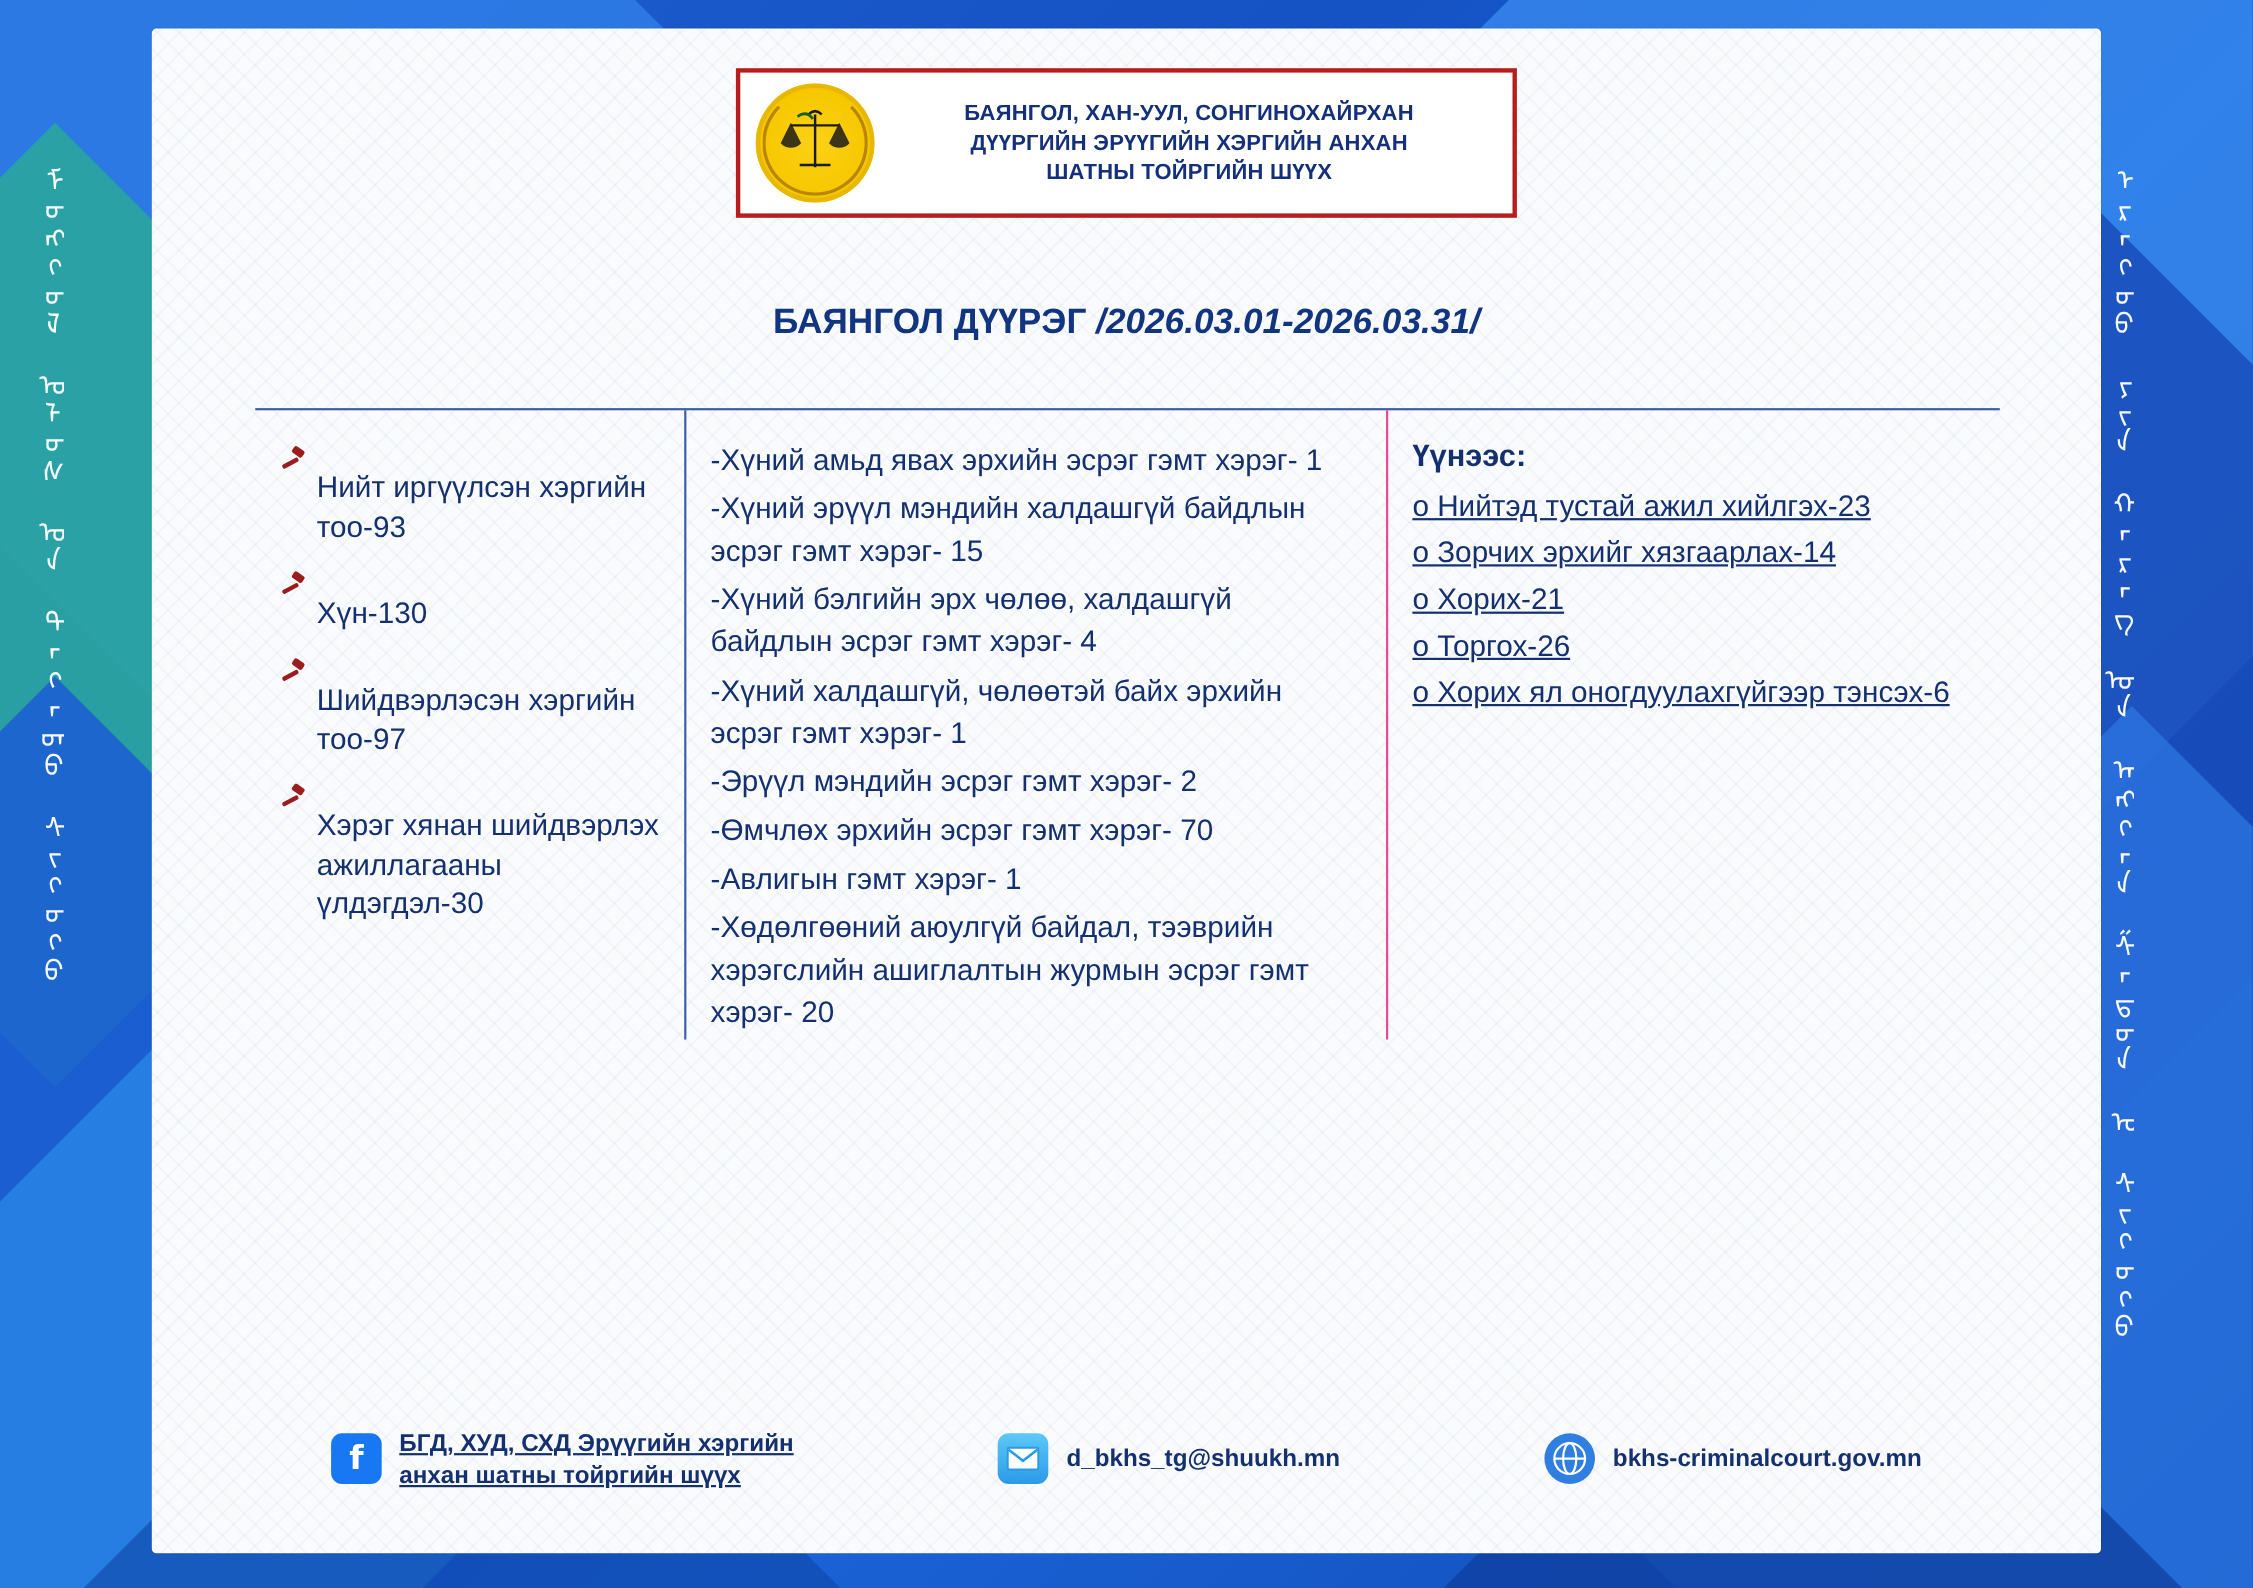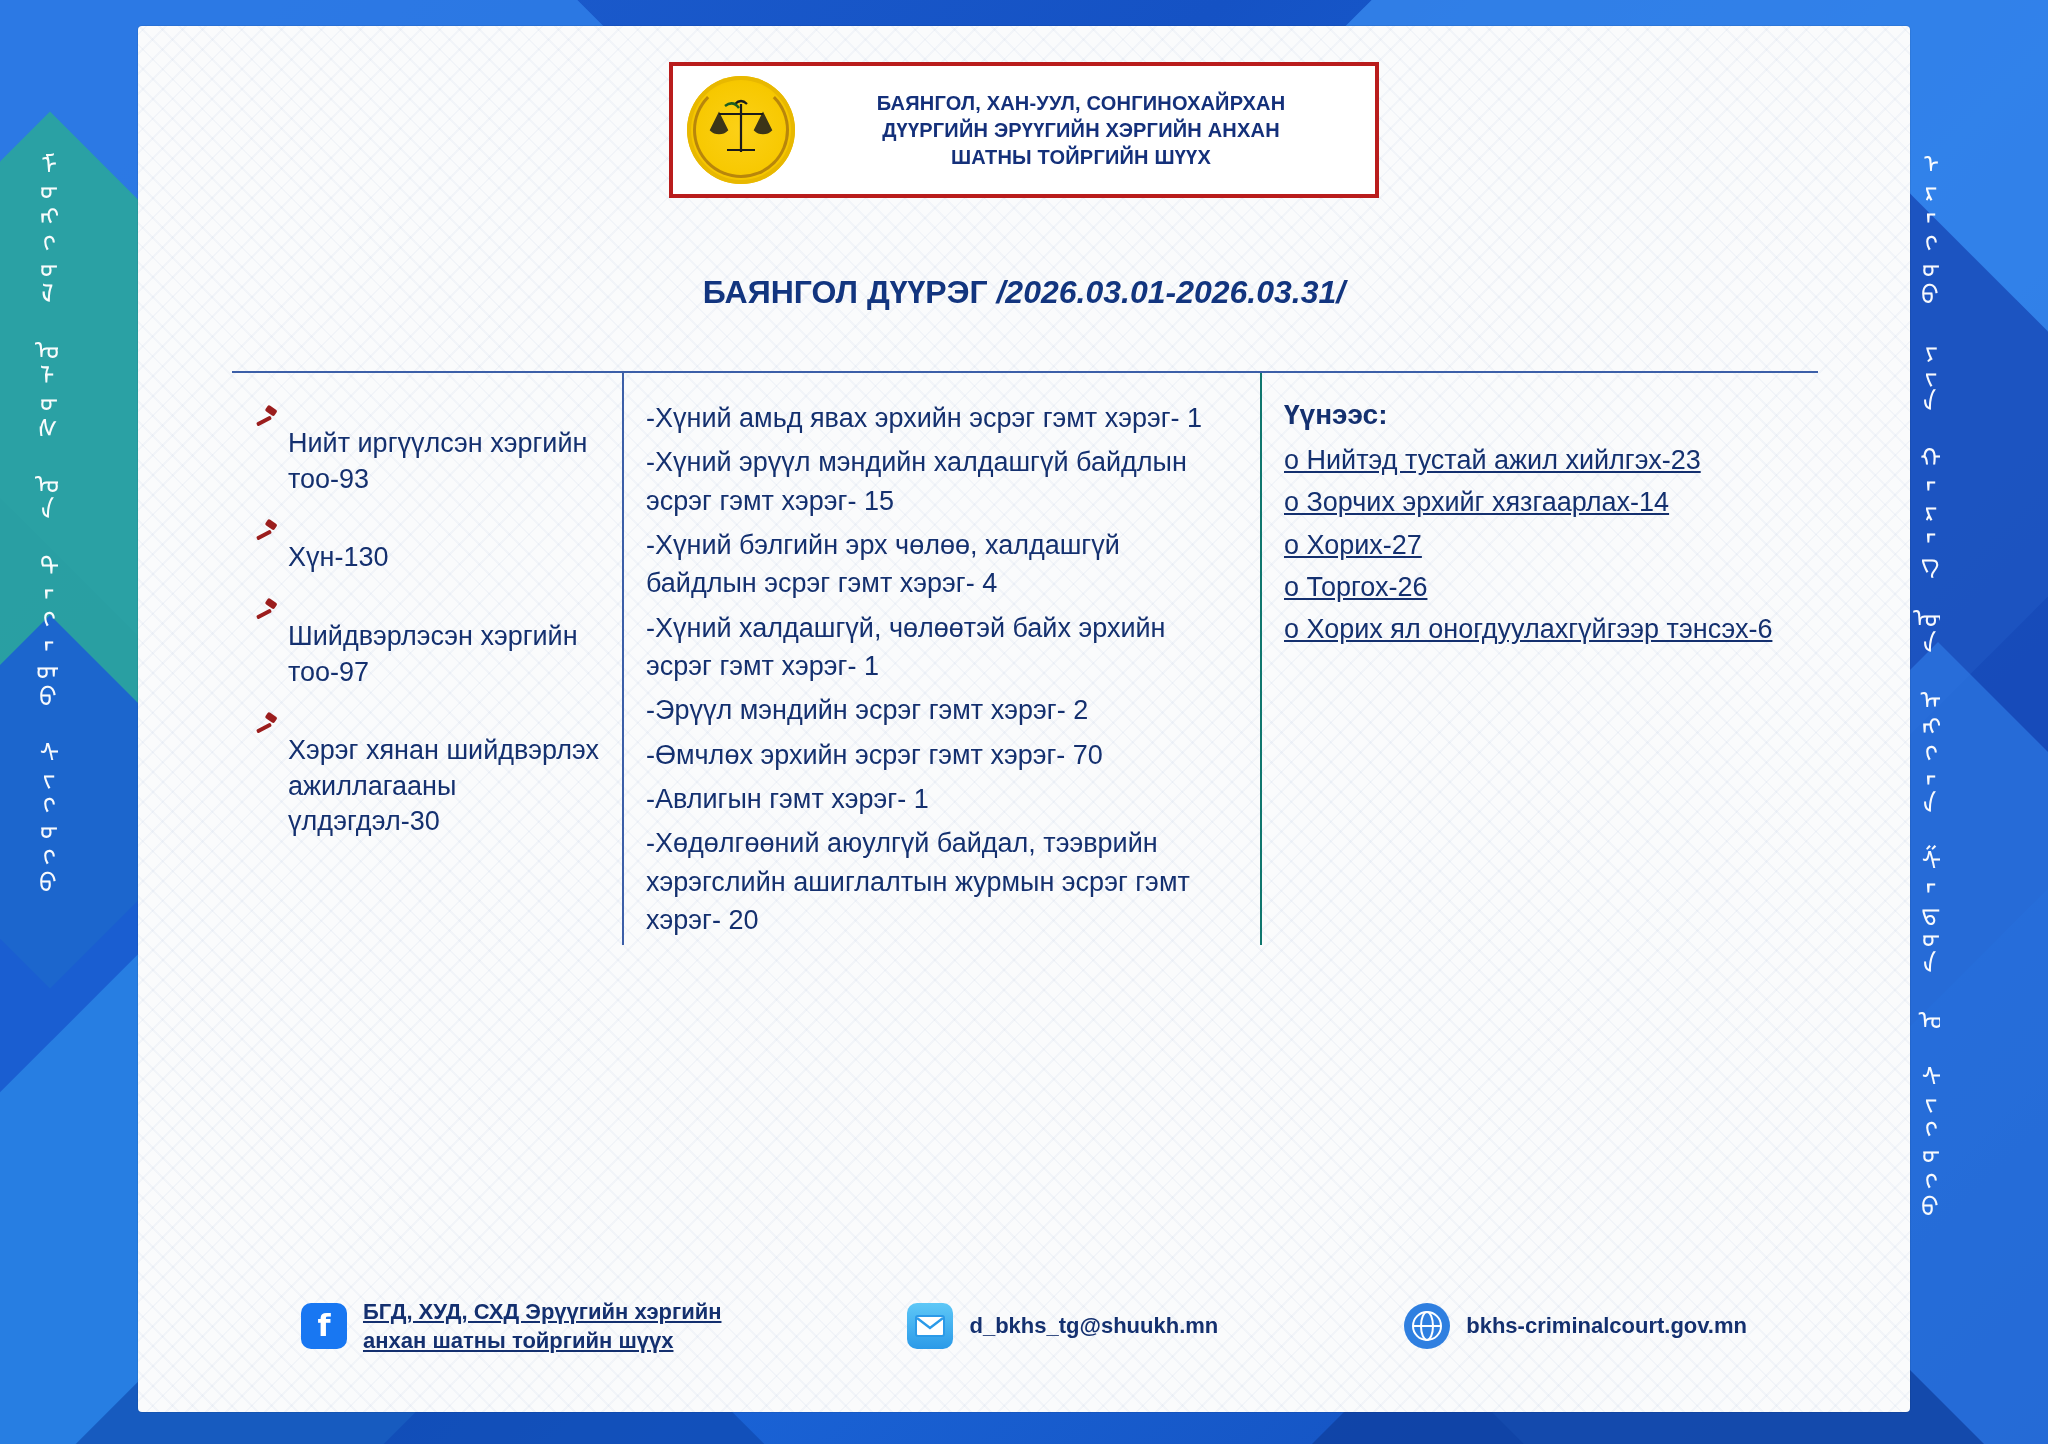--- a/index.html
+++ b/index.html
@@ -149,21 +149,21 @@
     width: 1586px;
     border-top: 2px solid #3c5fa8;
     display: flex;
     box-sizing: border-box;
   }
   .col {
     padding: 26px 22px 0 22px;
     box-sizing: border-box;
   }
   .col-1 { width: 390px; }
-  .col-2 { width: 640px; border-left: 2px solid #3c5fa8; border-right: 2px solid #0f766e; min-height: 560px; }
+  .col-2 { width: 640px; border-left: 2px solid #3c5fa8; border-right: 2px solid #ec4899; min-height: 560px; }
   .col-3 { width: 556px; padding-left: 22px; }
 
   .bullet-row {
     display: flex;
     align-items: flex-start;
     margin-bottom: 16px;
     font-size: 27px;
     line-height: 1.32;
     color: #14306f;
   }
@@ -327,21 +327,21 @@
       <div class="line">-Эрүүл мэндийн эсрэг гэмт хэрэг- 2</div>
       <div class="line">-Өмчлөх эрхийн эсрэг гэмт хэрэг- 70</div>
       <div class="line">-Авлигын гэмт хэрэг- 1</div>
       <div class="line">-Хөдөлгөөний аюулгүй байдал, тээврийн хэрэгслийн ашиглалтын журмын эсрэг гэмт хэрэг- 20</div>
     </div>
 
     <div class="col col-3">
       <div class="heading">Үүнээс:</div>
       <div class="line">o  Нийтэд тустай ажил хийлгэх-23</div>
       <div class="line">o  Зорчих эрхийг хязгаарлах-14</div>
-      <div class="line">o  Хорих-27</div>
+      <div class="line">o  Хорих-21</div>
       <div class="line">o  Торгох-26</div>
       <div class="line">o  Хорих ял оногдуулахгүйгээр тэнсэх-6</div>
     </div>
   </div>
 
   <div class="footer">
     <div class="f-item">
       <span class="f-icon fb">f</span>
       <span class="f-text-2line">БГД, ХУД, СХД Эрүүгийн хэргийн
 анхан шатны тойргийн шүүх</span>

